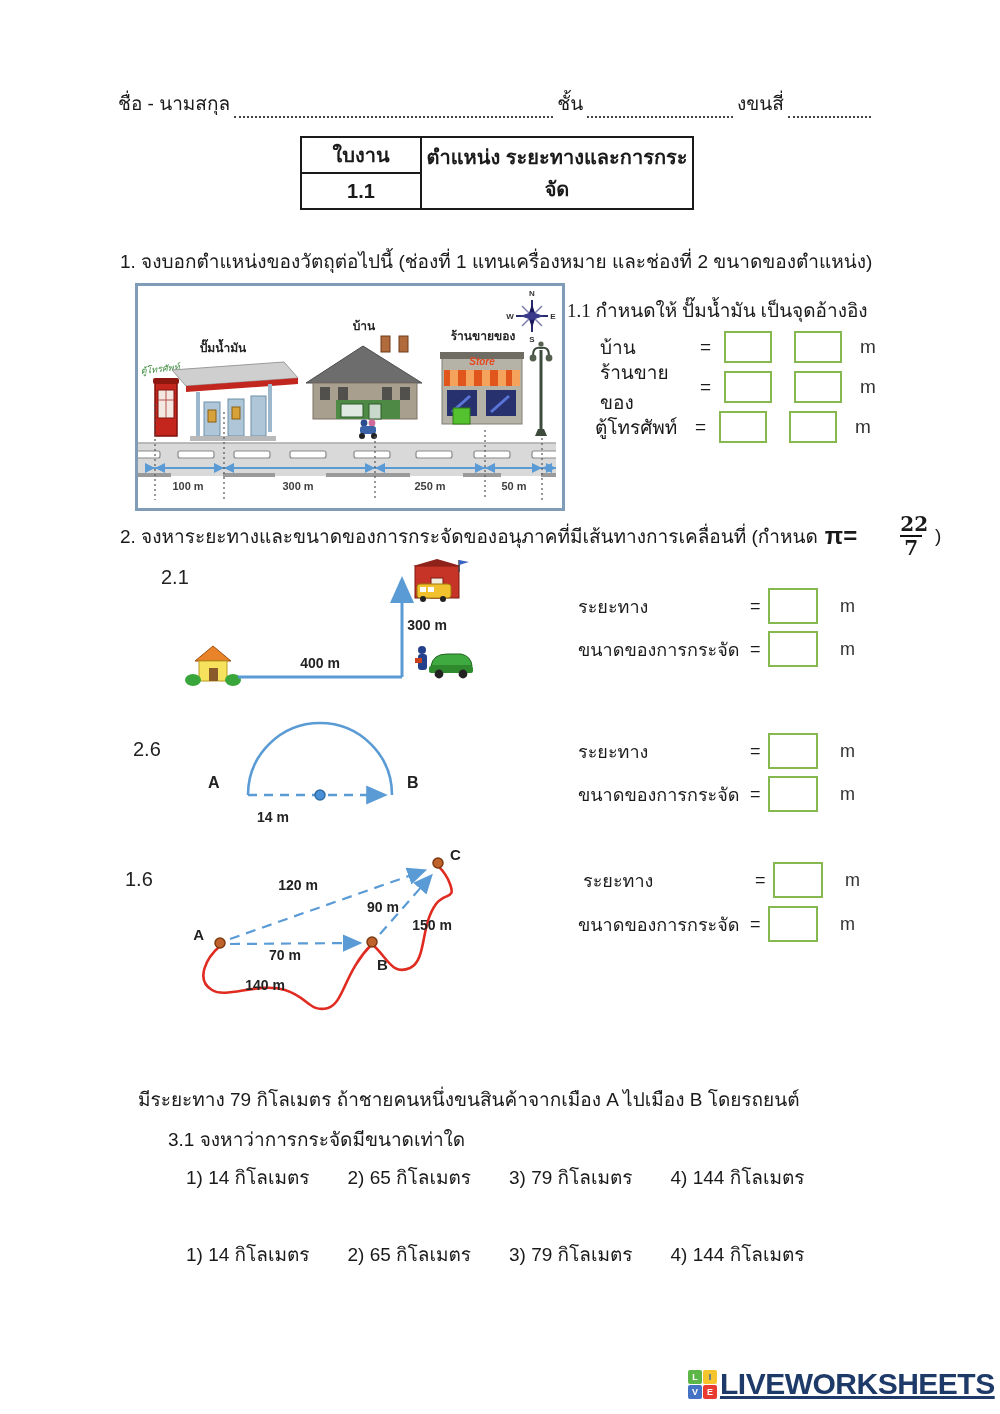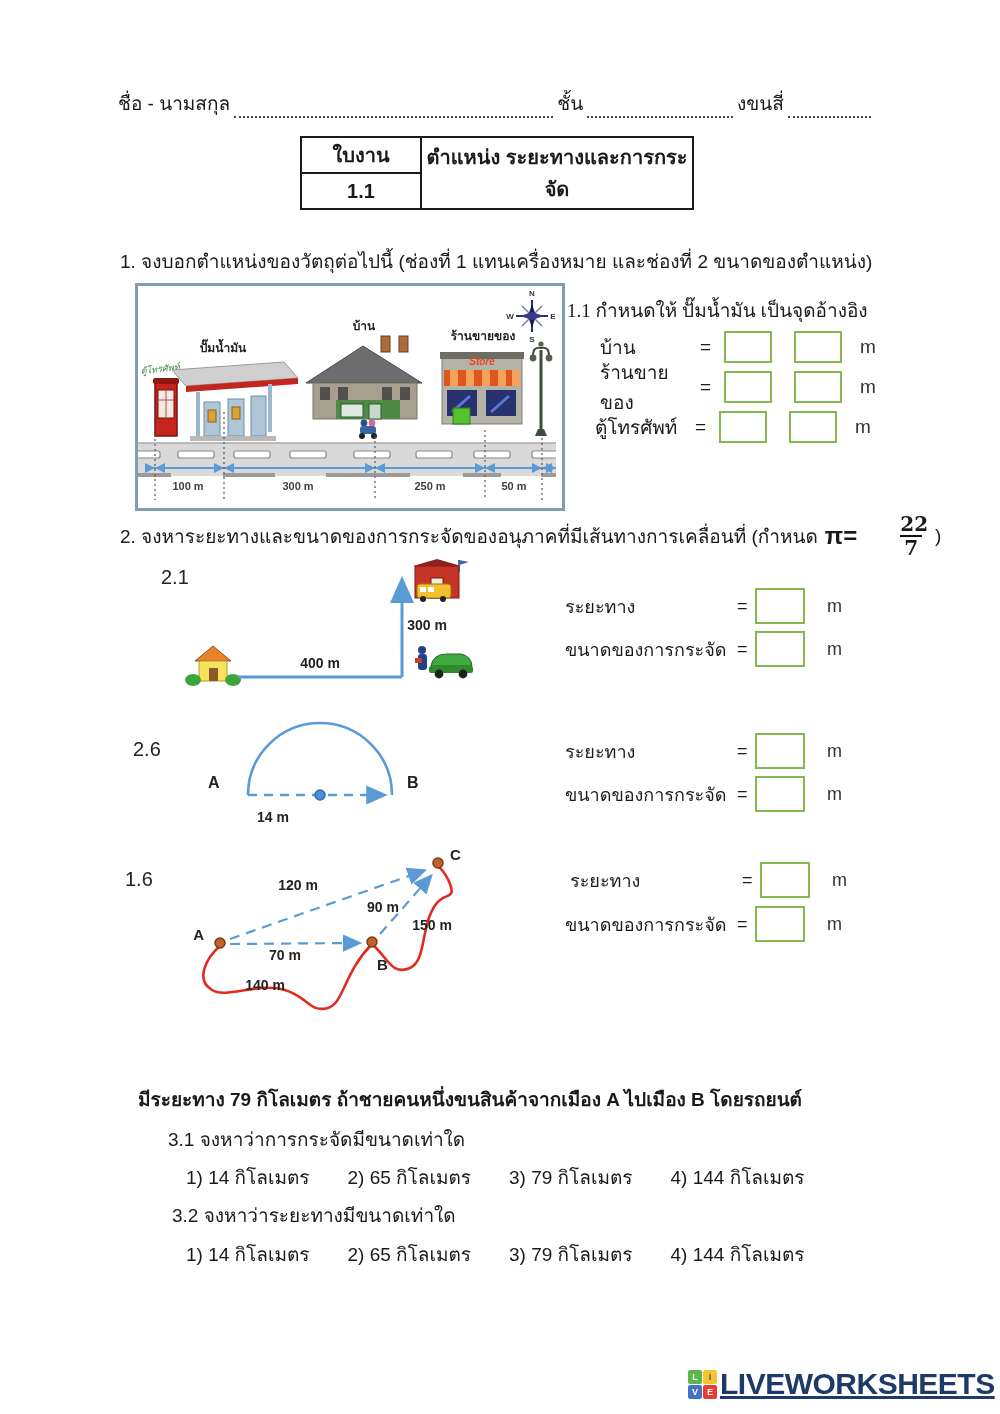--- a/index.html
+++ b/index.html
@@ -20,21 +20,21 @@
   .figframe{left:135px;top:283px;width:424px;height:222px;border:3px solid #7f9db9;background:#fff;}
   
   .abox{box-sizing:border-box;border:2px solid #85b84f;background:#fff;}
   .q1row{display:flex;align-items:center;font-size:19px;height:38px;}
   .q1row .lbl{width:100px;}
   .q1row .eq{width:24px;}
   .q1row .b1{width:48px;height:32px;margin-right:22px;}
   .q1row .b2{width:48px;height:32px;}
   .q1row .unit{margin-left:18px;color:#333;}
   .q2row{display:flex;align-items:center;font-size:18px;height:40px;}
-  .q2row .lbl{width:172px;}
+  .q2row .lbl{width:172px;margin-left:13px;}
   .q2row .eq{width:18px;}
   .q2row .bx{width:50px;height:36px;}
   .q2row .unit{margin-left:22px;color:#333;}
   
   .q2head{display:flex;align-items:center;gap:7px;font-size:19px;}
   .pi{font-weight:bold;font-size:24px;}
   .frac{display:inline-flex;flex-direction:column;align-items:flex-start;font-weight:bold;
         font-size:20px;line-height:1.1;font-family:"DejaVu Serif",serif;margin-left:36px;}
   .frac .den{border-top:2px solid #111;padding:0 4px;}
   .secnum{font-size:20px;color:#222;}
@@ -375,29 +375,28 @@
     <span class="abox bx"></span>
     <span class="unit">m</span>
   </div>
   <div class="abs q2row" style="left:565px;top:904px;">
     <span class="lbl">ขนาดของการกระจัด</span>
     <span class="eq">=</span>
     <span class="abox bx"></span>
     <span class="unit">m</span>
   </div>
 
-  <div class="abs t19" style="left:138px;top:1084px;width:830px;font-weight:bold;">มีระยะทาง 79 กิโลเมตร ถ้าชายคนหนึ่งขนสินค้าจากเมือง A ไปเมือง B โดยรถยนต์</div>
+  <div class="abs t19" style="left:138px;top:1084px;width:830px;">มีระยะทาง 79 กิโลเมตร ถ้าชายคนหนึ่งขนสินค้าจากเมือง A ไปเมือง B โดยรถยนต์</div>
   <div class="abs t19" style="left:168px;top:1124px;">3.1 จงหาว่าการกระจัดมีขนาดเท่าใด</div>
   <div class="abs opts" style="left:186px;top:1162px;">
     <span>1) 14 กิโลเมตร</span>
     <span>2) 65 กิโลเมตร</span>
     <span>3) 79 กิโลเมตร</span>
     <span>4) 144 กิโลเมตร</span>
   </div>
-  <div class="abs t19" style="left:172px;top:1200px;">3.2 จงหาว่าระยะทางมีขนาดเท่าใด</div>
   <div class="abs opts" style="left:186px;top:1239px;">
     <span>1) 14 กิโลเมตร</span>
     <span>2) 65 กิโลเมตร</span>
     <span>3) 79 กิโลเมตร</span>
     <span>4) 144 กิโลเมตร</span>
   </div>
 
   <div class="abs brandwrap">
     <div class="sqgrid">
       <div class="sq" style="background:#5cb648;color:#fff;">L</div>

